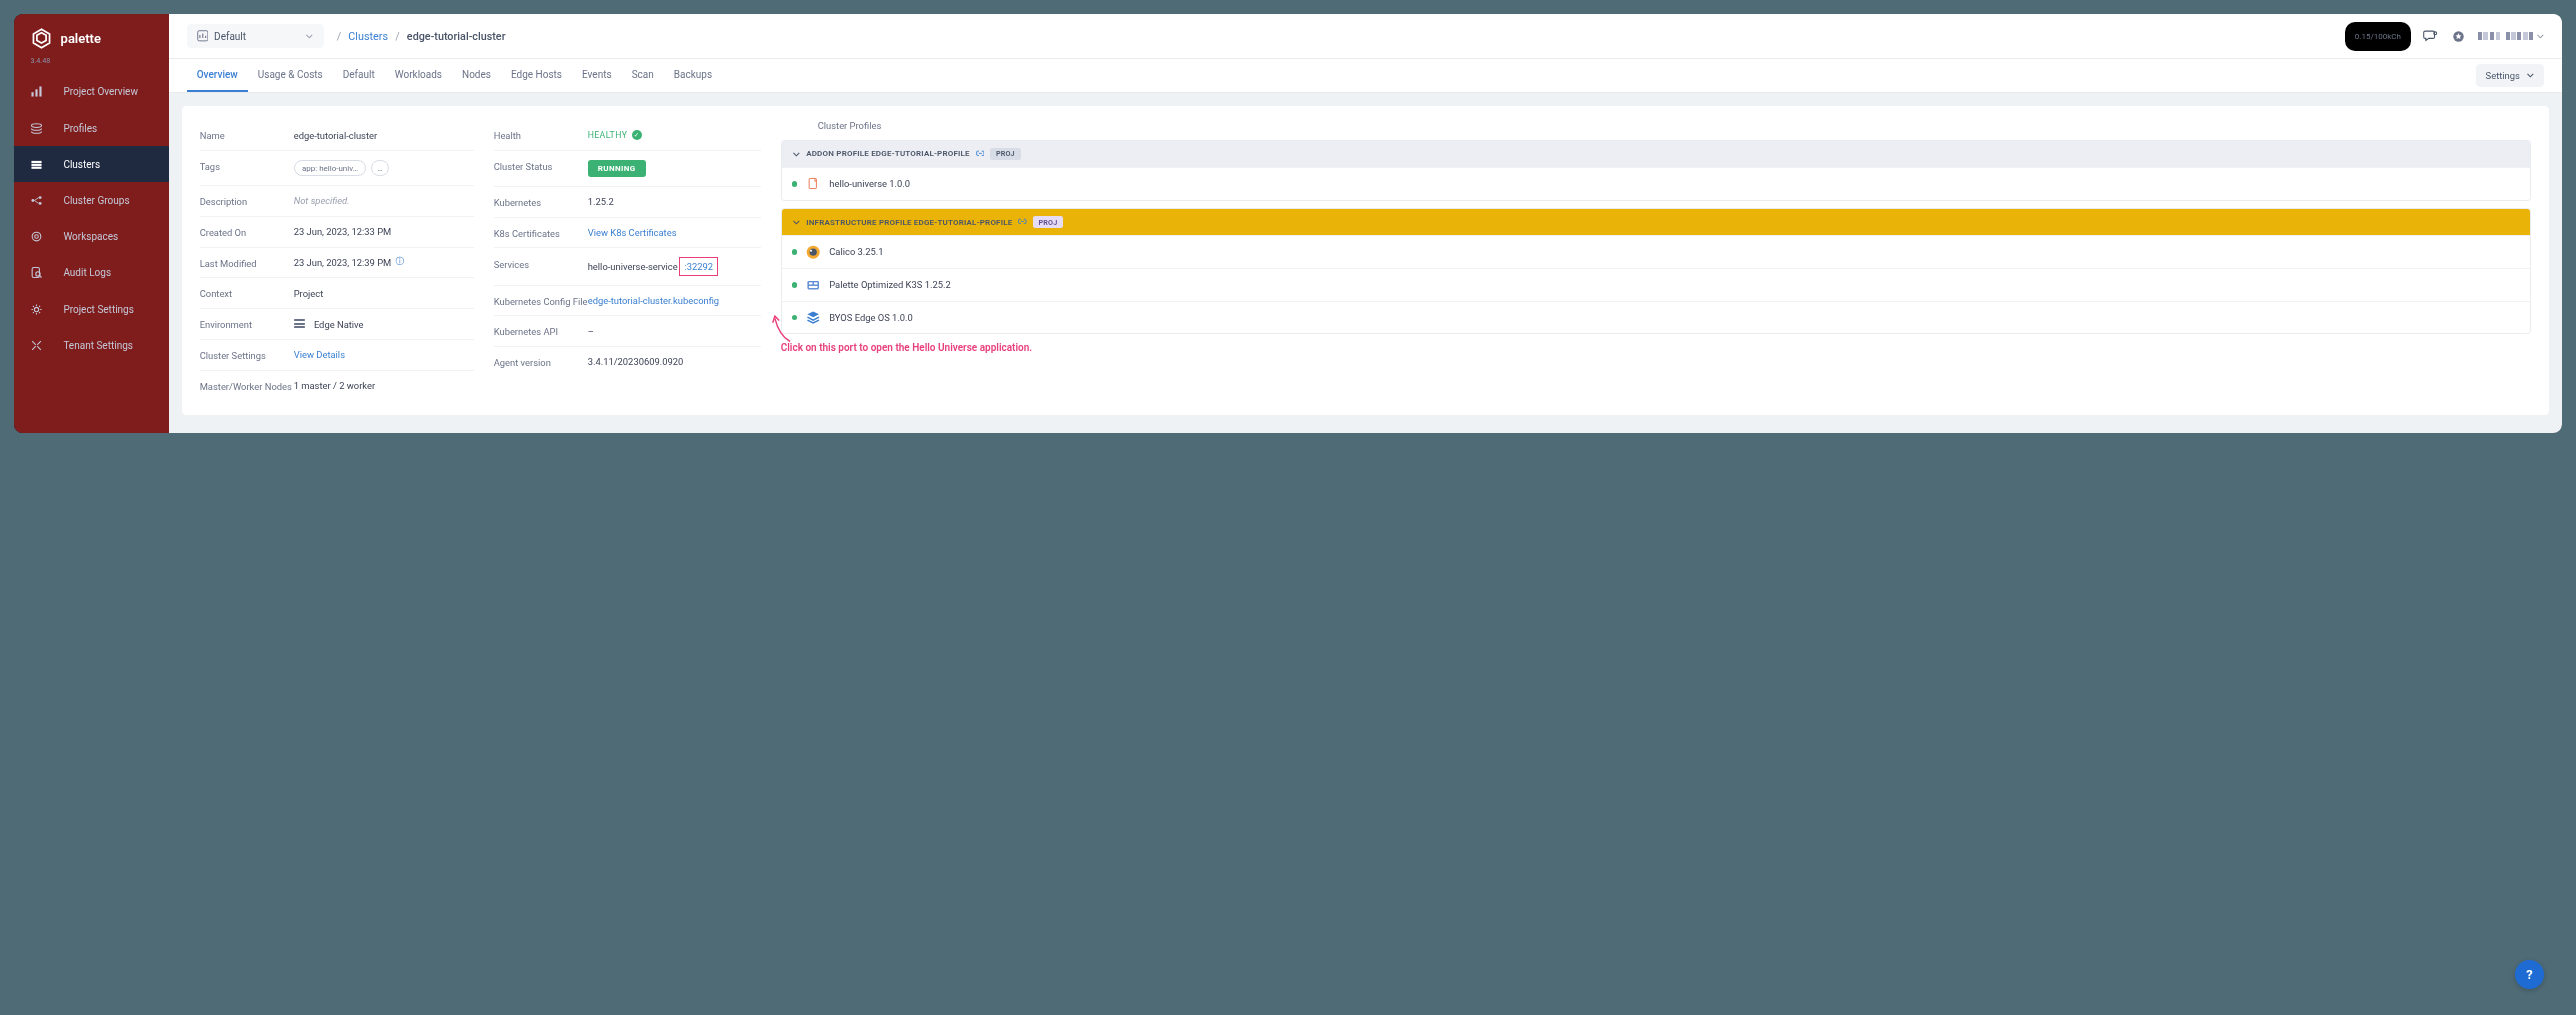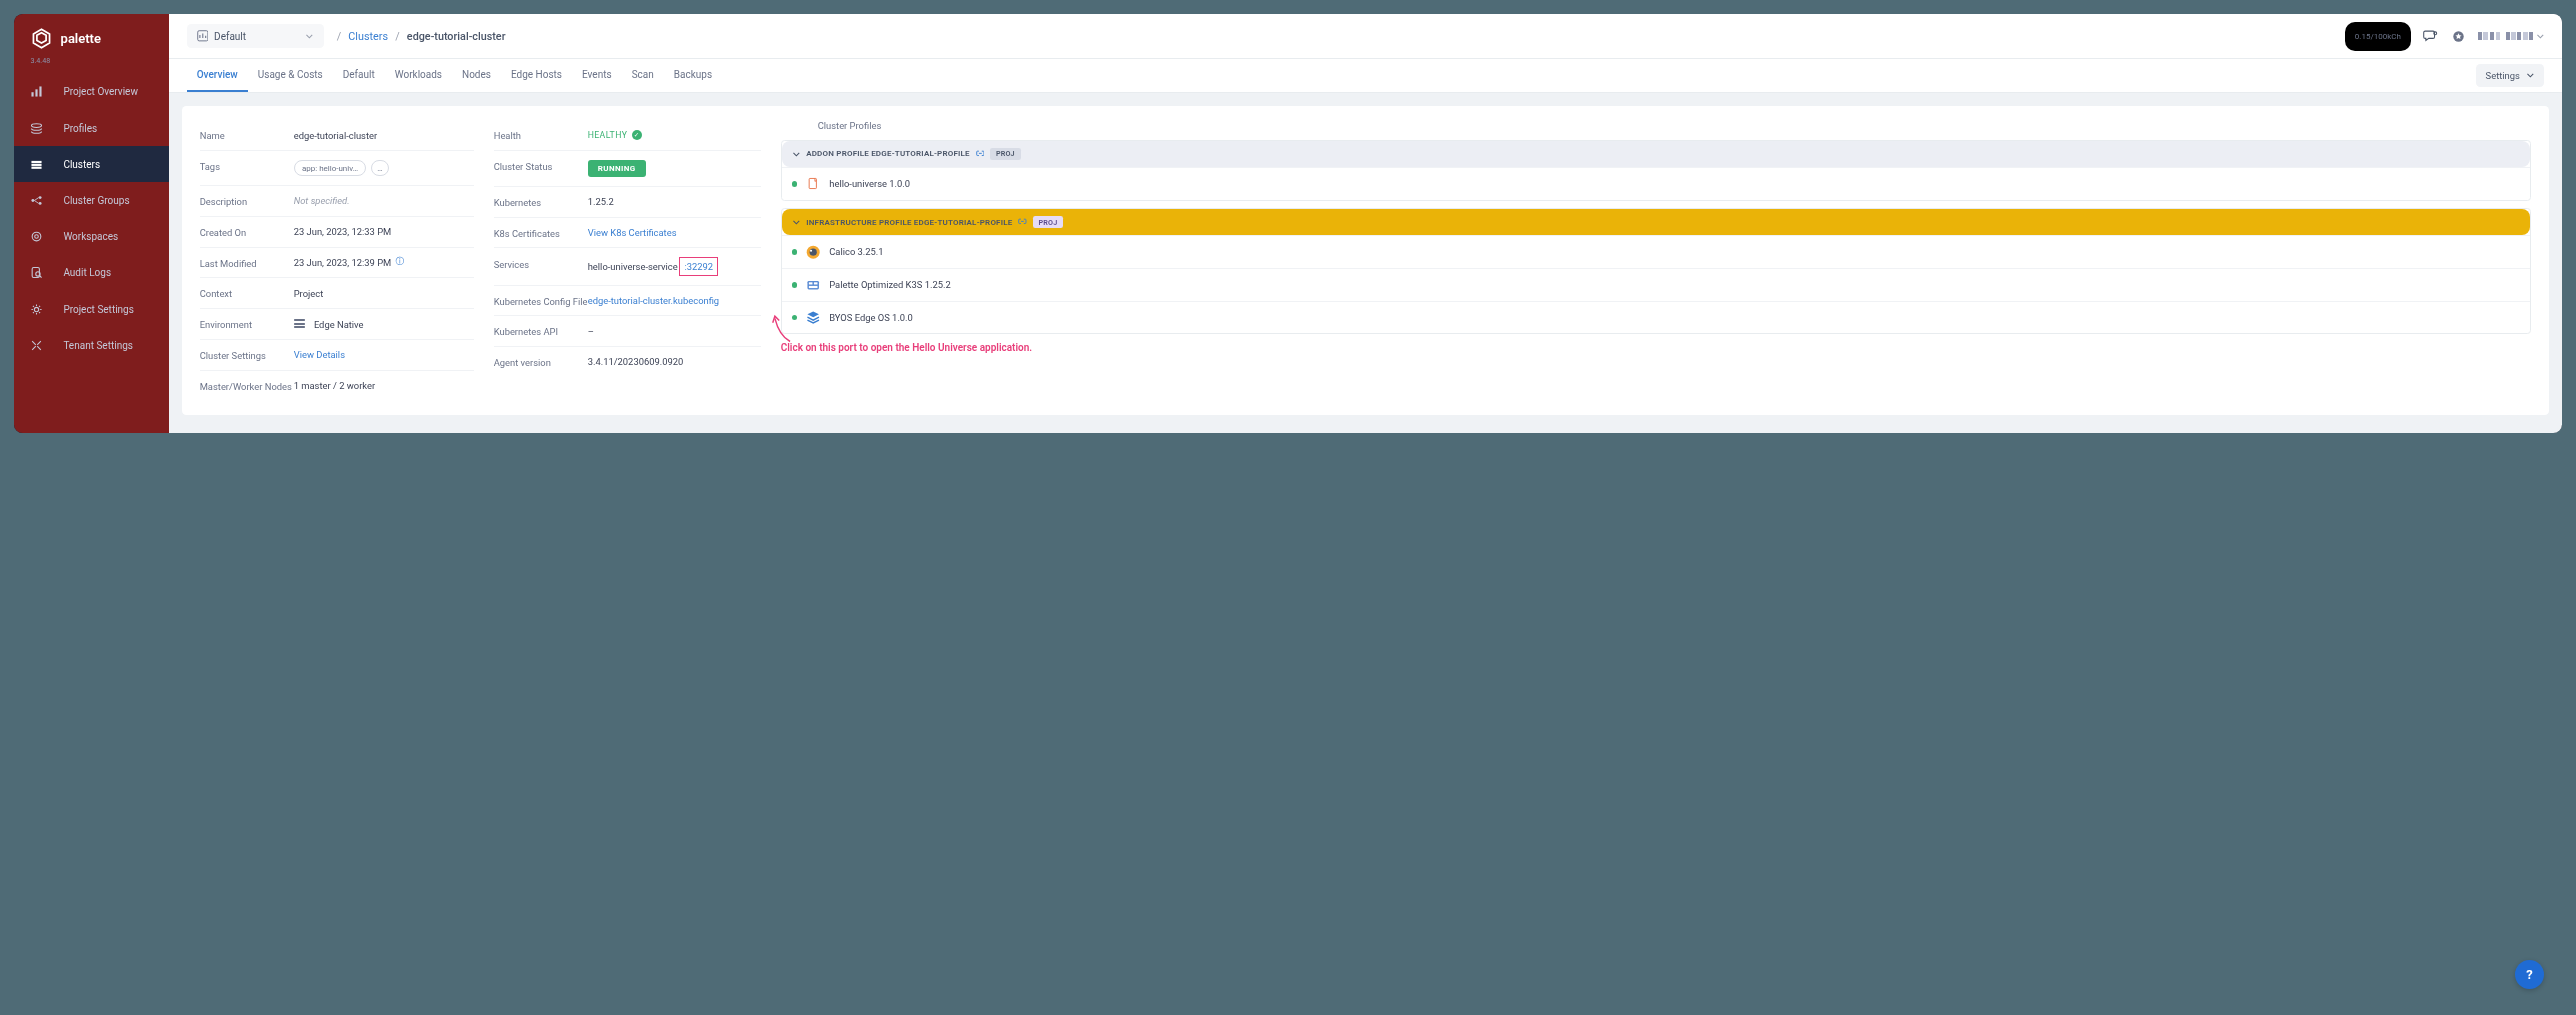--- a/index.html
+++ b/index.html
@@ -48,21 +48,21 @@
 .tag-row { display: flex; gap: 4.3px; }
 .health-badge { color: #3bb273; font-weight: 400; letter-spacing: 0.4px; font-size: 8.7px; display: flex; align-items: center; gap: 4.3px; }
 .status-badge { background: #3bb273; color: #fff; font-weight: 700; font-size: 8px; letter-spacing: 0.4px; padding: 4.3px 10px; border-radius: 2.9px; }
 .link-text { color: #3a7fd1; cursor: pointer; }
 .port-highlight { border: 1.4px solid #e83e7a; padding: 2.9px 4.3px; margin-left: 1.4px; }
 .info-icon { color: #3a7fd1; font-size: 8.7px; }
 .env-icon { width: 11.6px; height: 10px; display: inline-flex; flex-direction: column; gap: 1.4px; margin-right: 4.3px; }
 .env-icon span { height: 2.2px; background: #6b7388; border-radius: 0.7px; }
 .profiles-title { font-size: 9.4px; color: #6b7388; margin-bottom: 8.7px; margin-left: 37px; }
 .profile-box { border: 0.7px solid #e8ecef; border-radius: 3.6px; margin-bottom: 7.2px; overflow: hidden; }
-.profile-header { padding: 7.2px 10px; font-size: 8px; font-weight: 600; color: #4a5568; letter-spacing: 0.2px; display: flex; align-items: center; gap: 5.8px; border-radius: 8px; }
+.profile-header { padding: 7.2px 10px; font-size: 8px; font-weight: 600; color: #4a5568; letter-spacing: 0.2px; display: flex; align-items: center; gap: 5.8px; }
 .profile-header.addon-bg { background: #eceef4; }
 .profile-header.infra-bg { background: #eab308; }
 .proj-badge { background: #d8dce6; color: #4a5568; padding: 1.4px 5.8px; border-radius: 2.2px; font-size: 7.2px; font-weight: 600; }
 .proj-badge.infra { background: #e6dcf6; color: #5a4b8c; }
 .link-icon-small { color: #3a7fd1; }
 .chevron-small { width: 8.7px; height: 8.7px; }
 .profile-item { padding: 8.7px 10px; display: flex; align-items: center; gap: 8.7px; border-top: 0.7px solid #f0f2f5; font-size: 9.4px; color: #3d4356; }
 .profile-item:first-of-type { border-top: none; }
 .status-dot { width: 5.8px; height: 5.8px; border-radius: 50%; display: inline-block; }
 .status-dot.green { background: #3bb273; }

